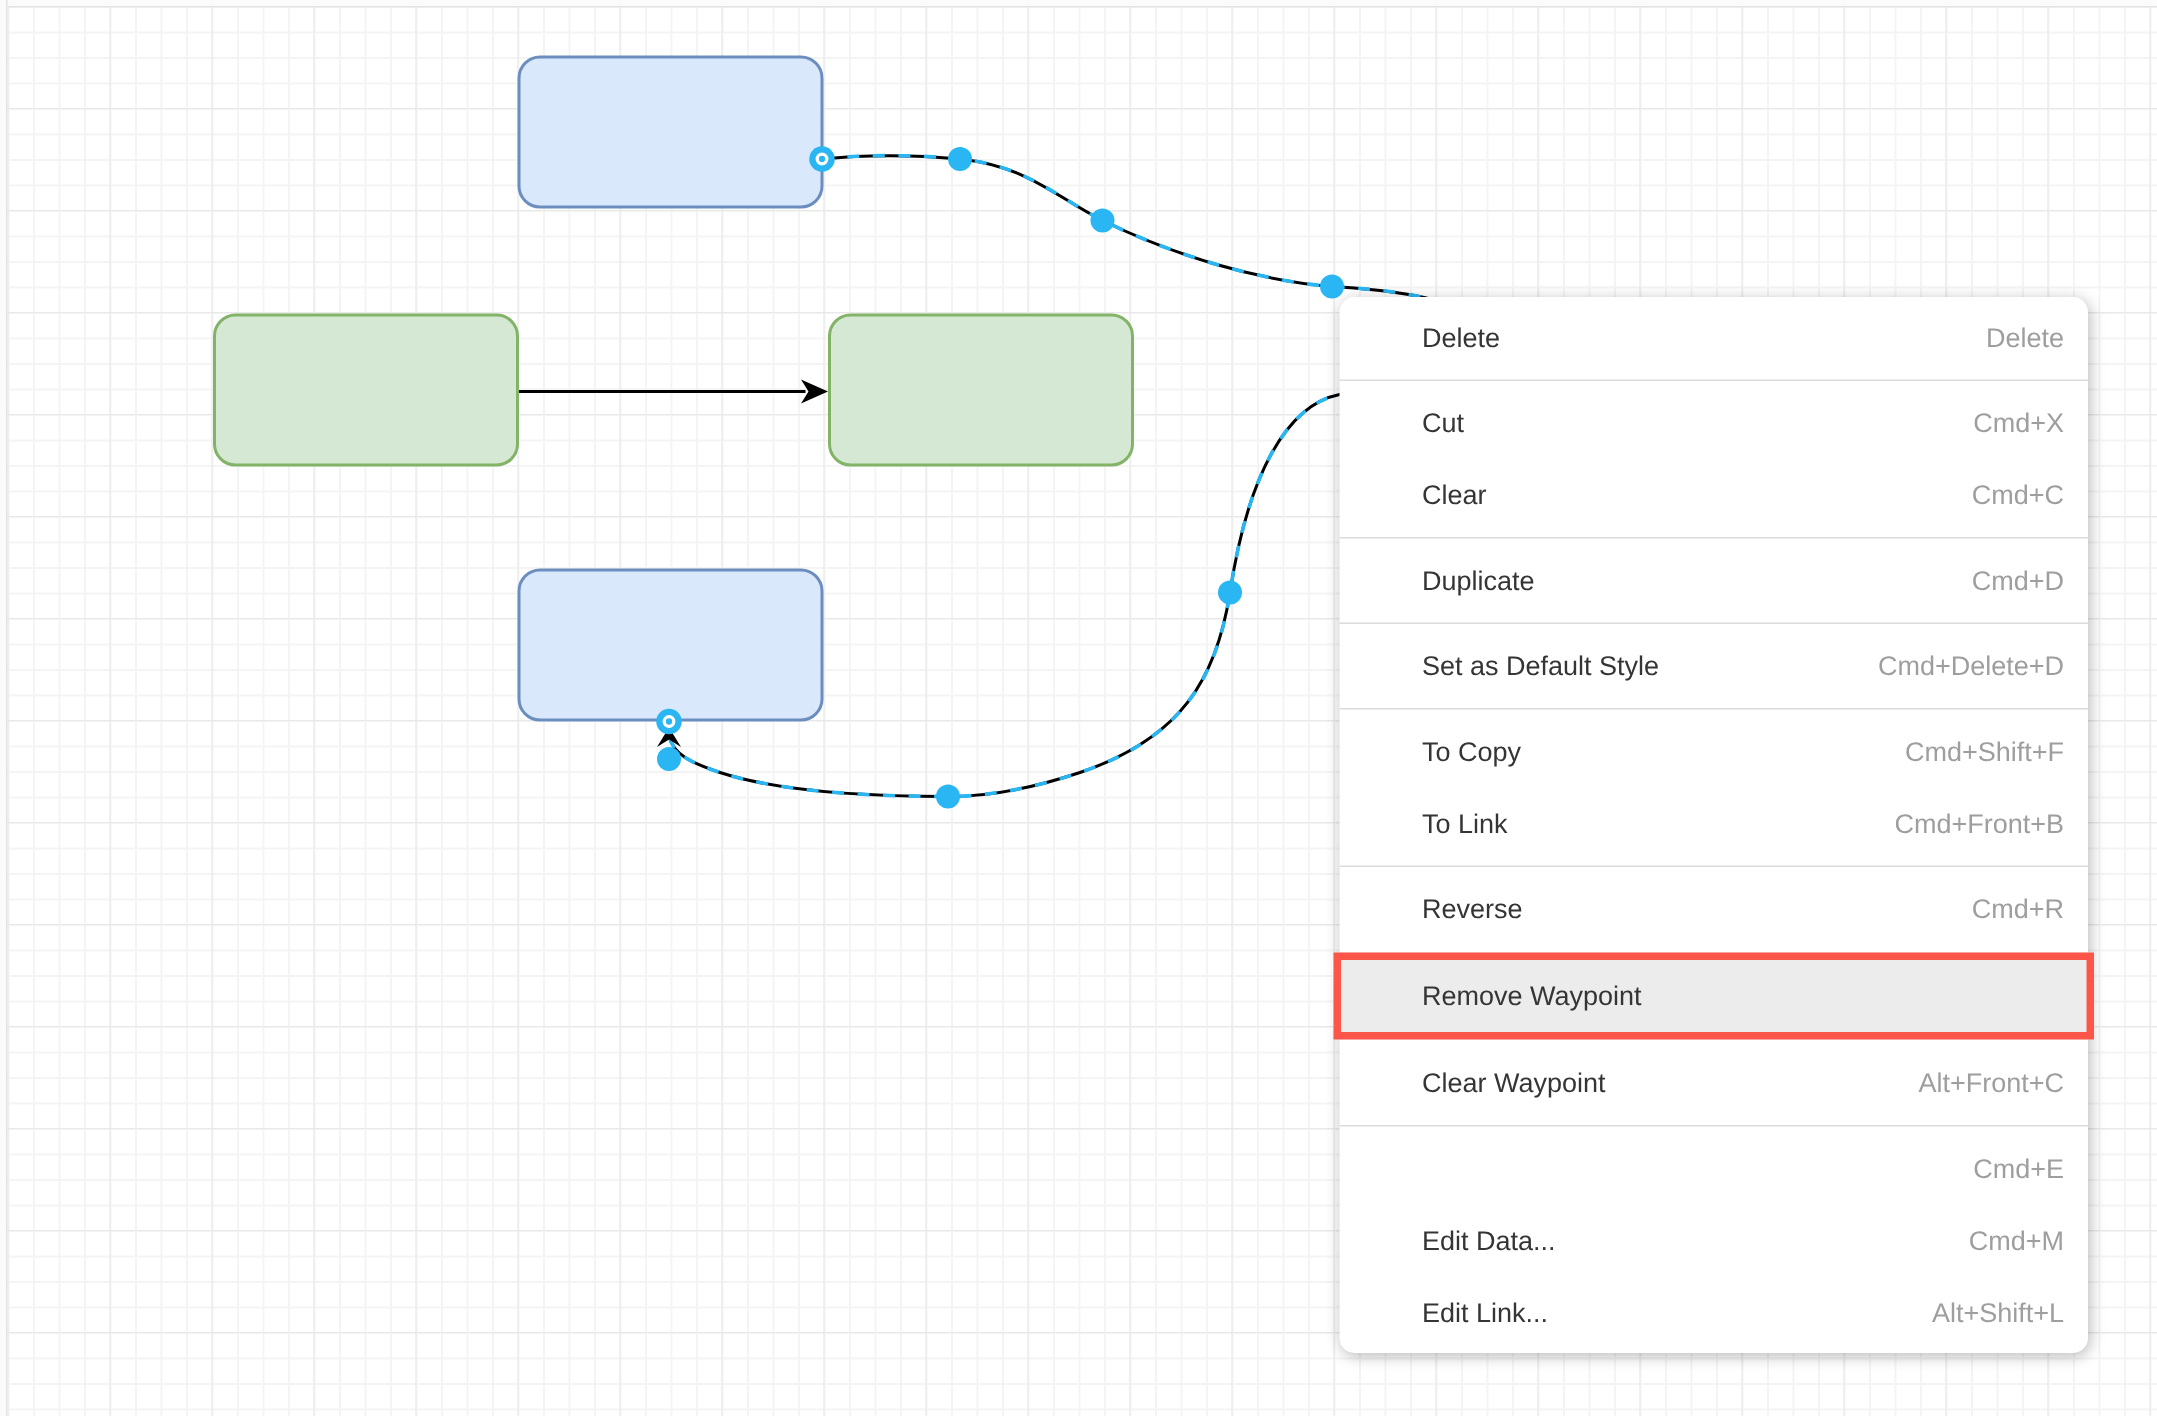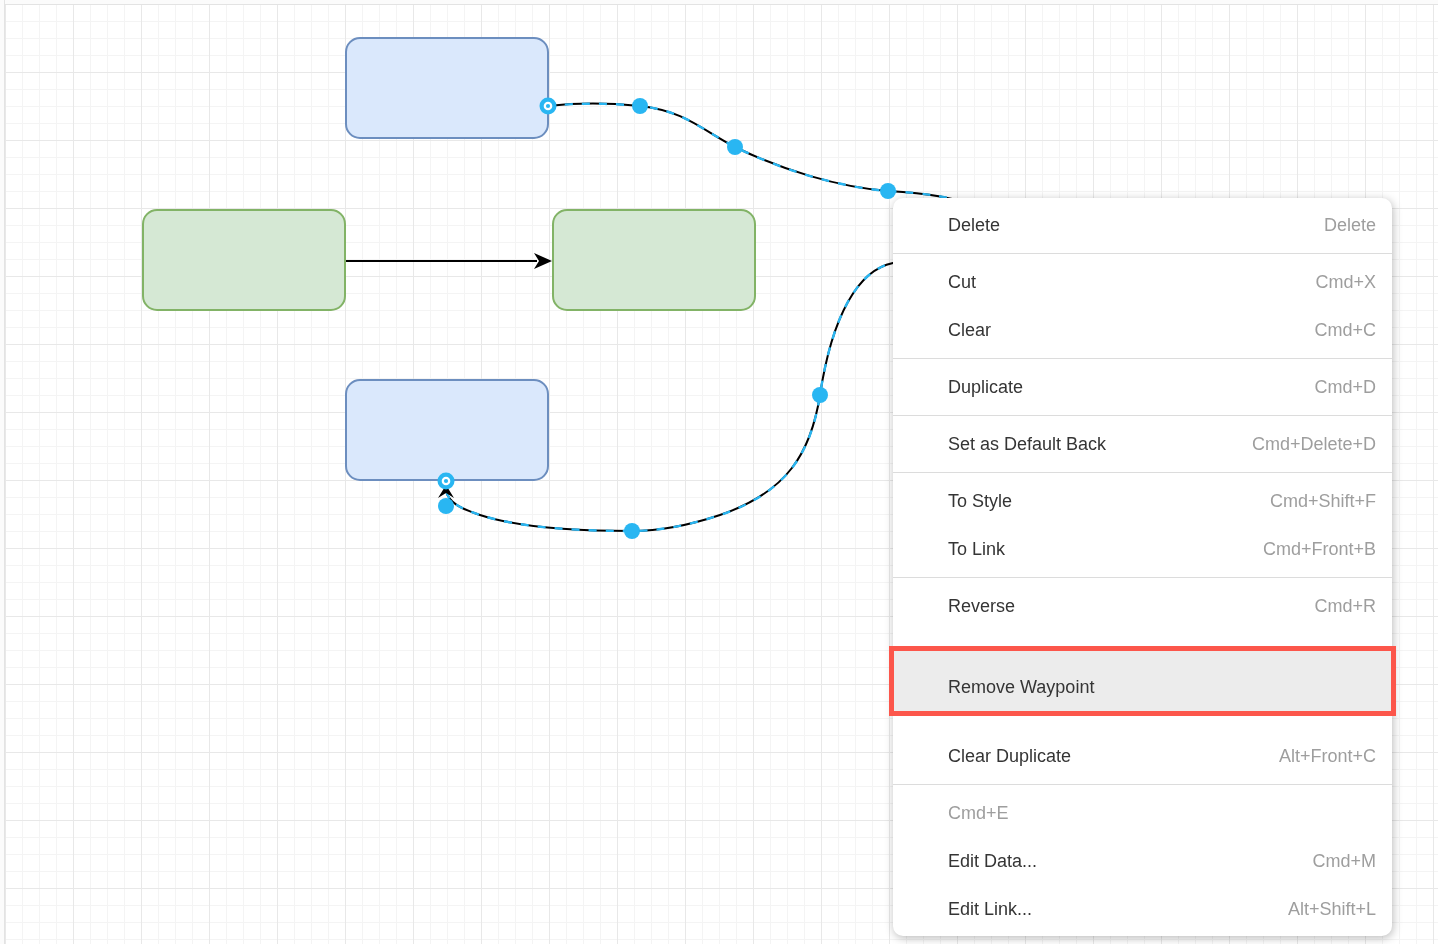--- a/index.html
+++ b/index.html
@@ -41,30 +41,30 @@
 
   
   .menu{
     position:absolute;left:893px;top:198px;width:499px;z-index:10;
     background:#ffffff;border-radius:10px;
     box-shadow:1px 2px 10px rgba(0,0,0,0.28);
     padding:3px 0;
   }
   .menu-item{
     height:48px;display:flex;align-items:center;
-    padding:0 16px 0 55px;cursor:default;
+    padding:0 16px 0 55px;cursor:default;justify-content:flex-end;
   }
   .menu-item .mi-label{flex:1;font-size:18px;color:var(--label,#353535);white-space:nowrap;}
   .menu-item .mi-shortcut{font-size:18px;color:var(--shortcut,#9e9e9e);white-space:nowrap;}
   .menu-sep{height:1px;background:var(--separator,#dcdcdc);margin:4px 0;}
   .menu-item.highlight-frame{
     box-sizing:content-box;position:relative;
-    margin:16px -4px;border:5px solid var(--highlight,#fc564b);
+    margin:5px -4px;border:5px solid var(--highlight,#fc564b);
     background:var(--hl-item-bg,#ececec);
-    padding:12px 15px 0 54px;
+    padding:0 15px 0 54px;
   }
 </style>
 </head>
 <body>
 
 <div class="canvas" data-interactable="true">
   <div class="edge-top" data-interactable="false"></div>
   <div class="edge-left" data-interactable="false"></div>
 
   <div class="node blue" id="node-blue-top" data-interactable="true"></div>
@@ -146,43 +146,43 @@
     <span class="mi-label" data-interactable="false">Clear</span>
     <span class="mi-shortcut" data-interactable="false">Cmd+C</span>
   </div>
   <div class="menu-sep" data-interactable="false"></div>
   <div class="menu-item" data-interactable="true">
     <span class="mi-label" data-interactable="false">Duplicate</span>
     <span class="mi-shortcut" data-interactable="false">Cmd+D</span>
   </div>
   <div class="menu-sep" data-interactable="false"></div>
   <div class="menu-item" data-interactable="true">
-    <span class="mi-label" data-interactable="false">Set as Default Back</span>
+    <span class="mi-label" data-interactable="false">Set as Default Style</span>
     <span class="mi-shortcut" data-interactable="false">Cmd+Delete+D</span>
   </div>
   <div class="menu-sep" data-interactable="false"></div>
   <div class="menu-item" data-interactable="true">
-    <span class="mi-label" data-interactable="false">To Style</span>
+    <span class="mi-label" data-interactable="false">To Copy</span>
     <span class="mi-shortcut" data-interactable="false">Cmd+Shift+F</span>
   </div>
   <div class="menu-item" data-interactable="true">
     <span class="mi-label" data-interactable="false">To Link</span>
     <span class="mi-shortcut" data-interactable="false">Cmd+Front+B</span>
   </div>
   <div class="menu-sep" data-interactable="false"></div>
   <div class="menu-item" data-interactable="true">
     <span class="mi-label" data-interactable="false">Reverse</span>
     <span class="mi-shortcut" data-interactable="false">Cmd+R</span>
   </div>
   <div class="menu-item highlight-frame" data-interactable="true">
     <span class="mi-label" data-interactable="false">Remove Waypoint</span>
     <span class="mi-shortcut" data-interactable="false"></span>
   </div>
   <div class="menu-item" data-interactable="true">
-    <span class="mi-label" data-interactable="false">Clear Duplicate</span>
+    <span class="mi-label" data-interactable="false">Clear Waypoint</span>
     <span class="mi-shortcut" data-interactable="false">Alt+Front+C</span>
   </div>
   <div class="menu-sep" data-interactable="false"></div>
   <div class="menu-item" data-interactable="true">
     <span class="mi-shortcut" data-interactable="false">Cmd+E</span>
   </div>
   <div class="menu-item" data-interactable="true">
     <span class="mi-label" data-interactable="false">Edit Data...</span>
     <span class="mi-shortcut" data-interactable="false">Cmd+M</span>
   </div>

